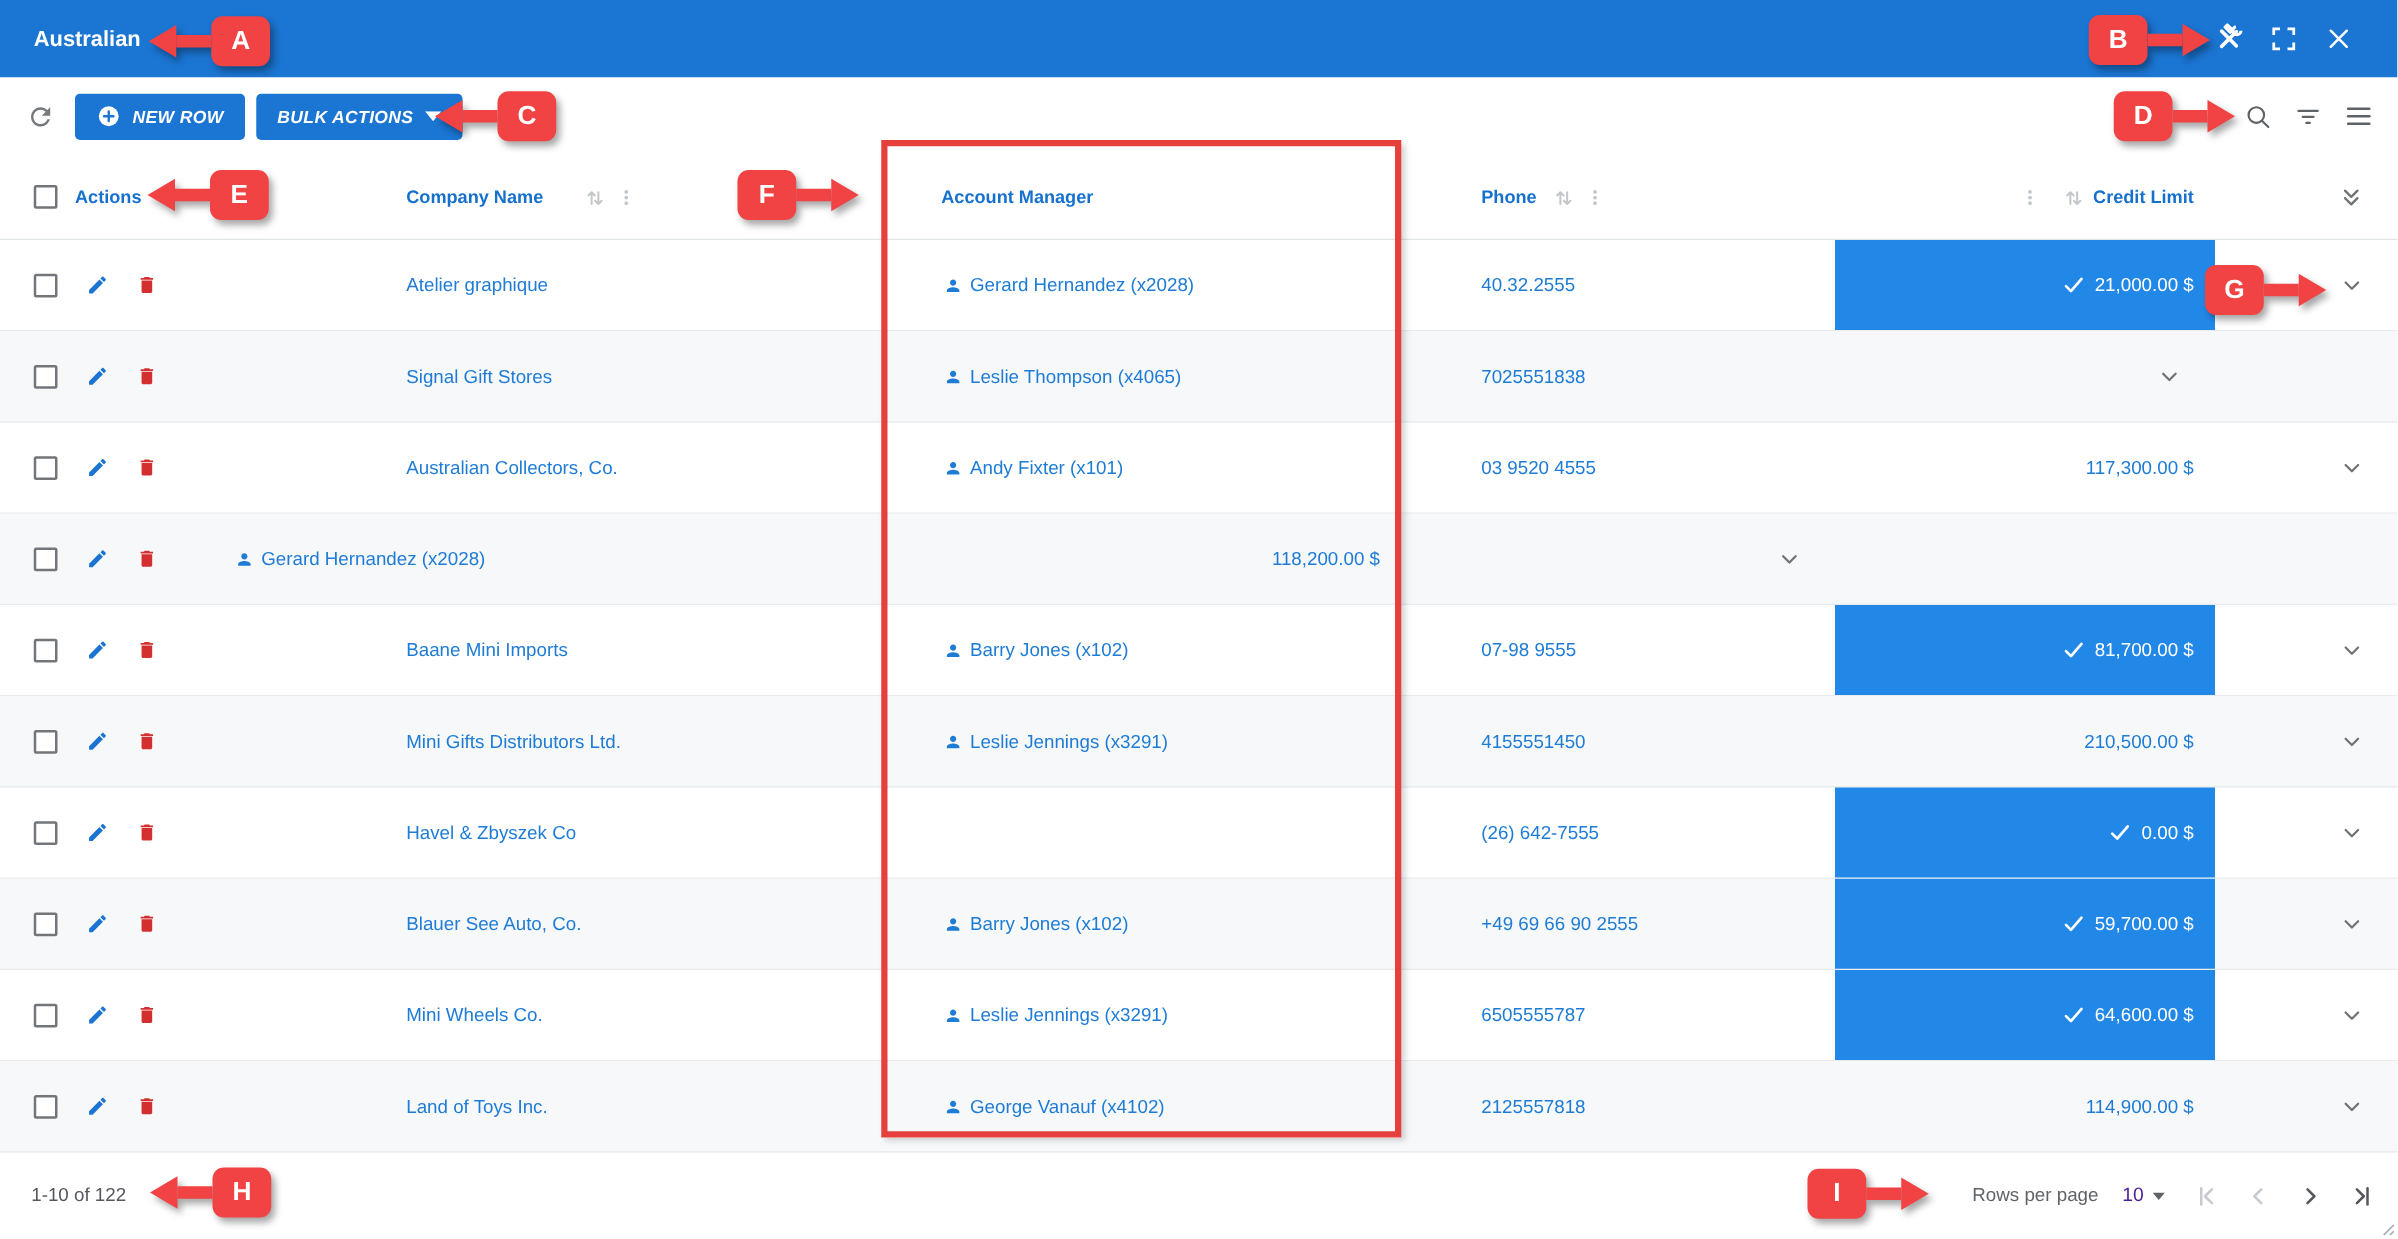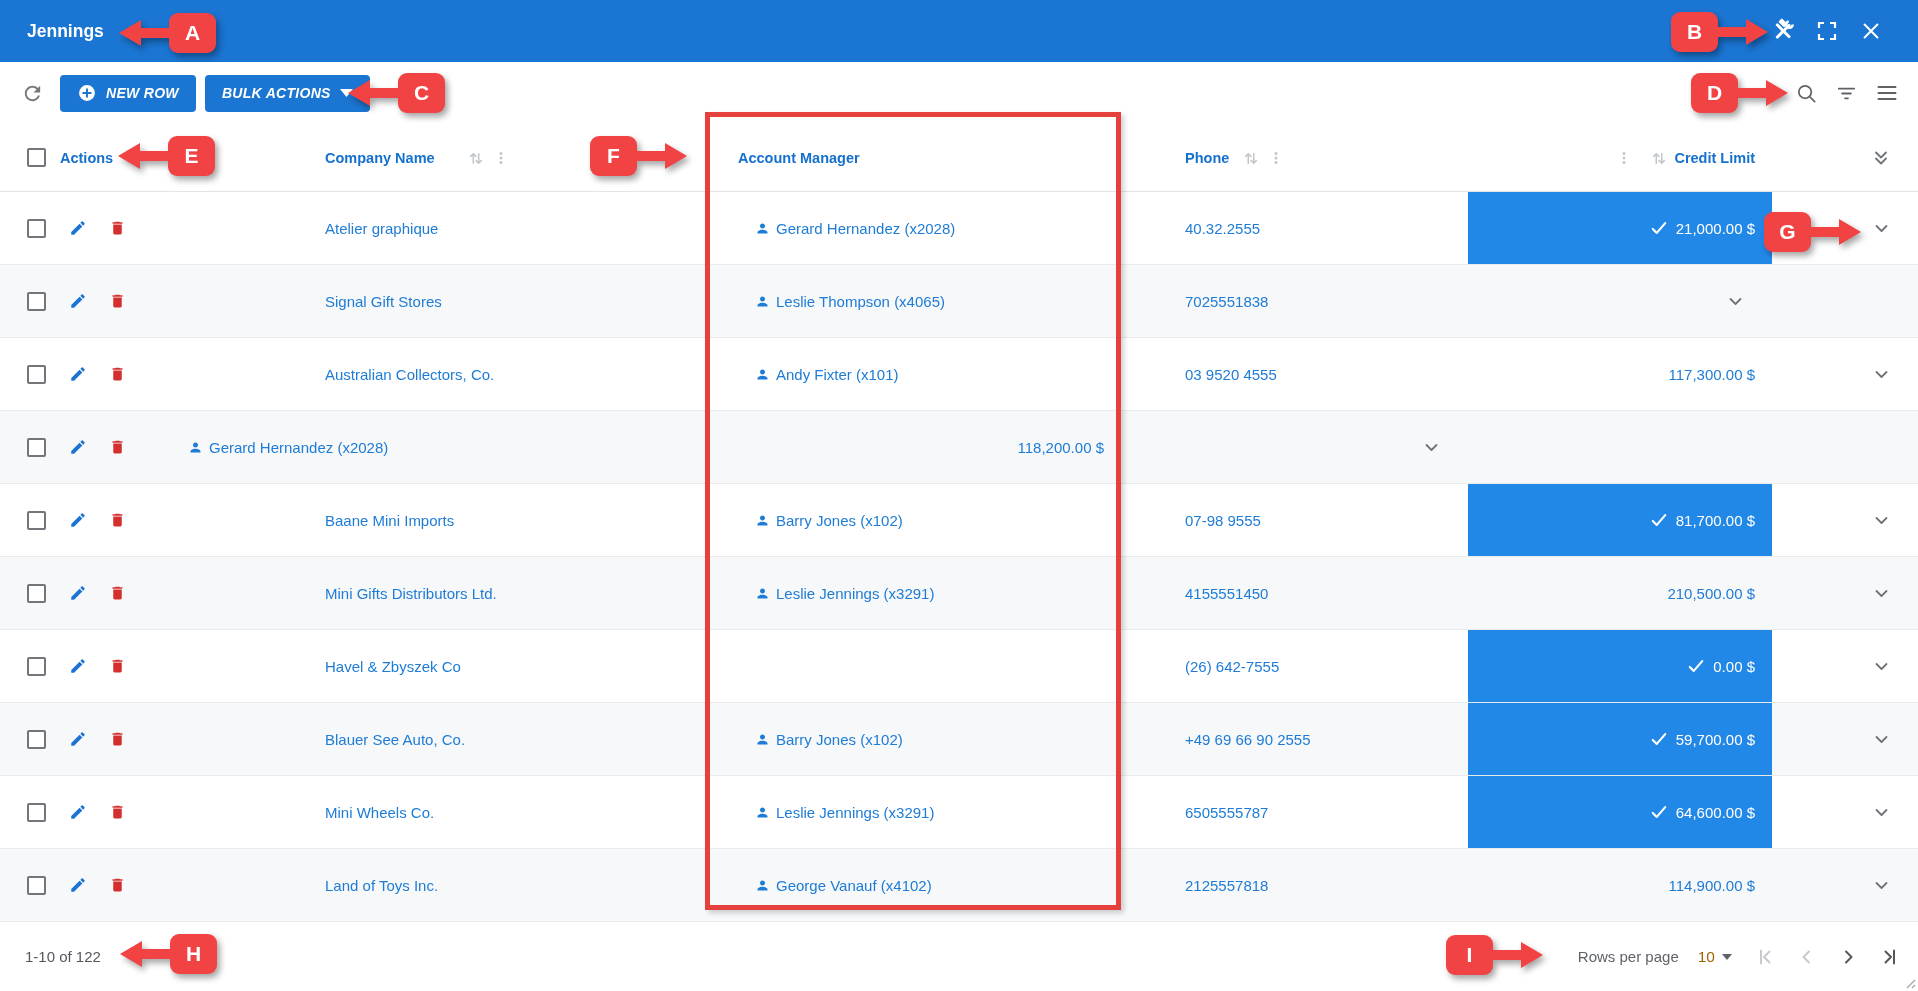--- a/index.html
+++ b/index.html
@@ -63,21 +63,21 @@
   .cell-credit.hl { background: #2288E8; color: #ffffff; }
   .cell-credit .chk { margin-right: 9px; }
   .cell-expand { justify-content: flex-end; padding-right: 27px; }
   
   .footer {
     height: 69px; display: flex; align-items: center;
     padding: 0 17px 0 25px; color: #54585D; font-size: 15px;
   }
   .footer-right { margin-left: auto; display: flex; align-items: center; }
   .rpp-label { color: #5F6368; }
-  .rpp-value { color: #a16207; margin-left: 19px; font-size: 15.5px; display: flex; align-items: center; gap: 7px; cursor: pointer; }
+  .rpp-value { color: #4c1d95; margin-left: 19px; font-size: 15.5px; display: flex; align-items: center; gap: 7px; cursor: pointer; }
   .pager { display: flex; align-items: center; gap: 17px; margin-left: 22px; }
   .pager .icon-btn { width: 24px; height: 24px; }
   
   .red-rect {
     position: absolute; left: 705px; top: 112px; width: 416px; height: 798px;
     border: 5px solid #E6403D; z-index: 40; pointer-events: none;
     box-shadow: 3px 3px 5px rgba(0,0,0,.18);
   }
   .ann {
     position: absolute; display: flex; align-items: center; z-index: 60;
@@ -91,21 +91,21 @@
   .ann-shaft { width: 28px; height: 10px; background: #F14343; }
   .ann-head { width: 0; height: 0; border-top: 13px solid transparent; border-bottom: 13px solid transparent; }
   .ann.left  .ann-head { border-right: 22px solid #F14343; }
   .ann.right .ann-head { border-left: 22px solid #F14343; }
   .resize-grip { position: absolute; right: 2px; bottom: 2px; z-index: 10; }
 </style>
 </head>
 <body>
 
 <div class="topbar">
-  <span class="topbar-title">Jennings</span>
+  <span class="topbar-title">Australian</span>
   <div class="topbar-icons">
     <span class="tb-icon">
       <svg width="26" height="26" viewBox="0 0 24 24">
         <g fill="#fff">
           <rect x="10.9" y="3" width="2.7" height="18" rx="1.2" transform="rotate(45 12 12)"></rect>
           <rect x="10.9" y="3" width="2.7" height="18" rx="1.2" transform="rotate(-45 12 12)"></rect>
           <rect x="8.2" y="2.2" width="7.6" height="4.6" rx="1" transform="rotate(45 12 4.5)"></rect>
         </g>
         <circle cx="18" cy="6" r="3" fill="none" stroke="#fff" stroke-width="2.3" stroke-dasharray="13 6"></circle>
       </svg>
@@ -176,21 +176,21 @@
     <svg class="sort-ic" width="18" height="18" viewBox="0 0 18 18" fill="none" stroke="#C2C7CC" stroke-width="1.6" stroke-linecap="round" stroke-linejoin="round">
       <path d="M6.3 14.2 V4.8 M3.7 7.4 L6.3 4.8 L8.9 7.4"></path>
       <path d="M11.7 4.8 V14.2 M9.1 11.6 L11.7 14.2 L14.3 11.6"></path>
     </svg>
     <svg class="kebab-ic" width="18" height="18" viewBox="0 0 18 18" fill="#C2C7CC">
       <circle cx="9" cy="4.5" r="1.5"></circle>
         <circle cx="9" cy="9" r="1.5"></circle>
         <circle cx="9" cy="13.5" r="1.5"></circle>
     </svg>
   </div>
-  <div class="th" style="padding-left:33px;">Account Manager</div>
+  <div class="th" style="padding-left:48px;">Account Manager</div>
   <div class="th th-phone">
     <span>Phone</span>
     <svg class="sort-ic" width="18" height="18" viewBox="0 0 18 18" fill="none" stroke="#C2C7CC" stroke-width="1.6" stroke-linecap="round" stroke-linejoin="round">
       <path d="M6.3 14.2 V4.8 M3.7 7.4 L6.3 4.8 L8.9 7.4"></path>
       <path d="M11.7 4.8 V14.2 M9.1 11.6 L11.7 14.2 L14.3 11.6"></path>
     </svg>
     <svg class="kebab-ic" width="18" height="18" viewBox="0 0 18 18" fill="#C2C7CC">
       <circle cx="9" cy="4.5" r="1.5"></circle>
         <circle cx="9" cy="9" r="1.5"></circle>
         <circle cx="9" cy="13.5" r="1.5"></circle>

